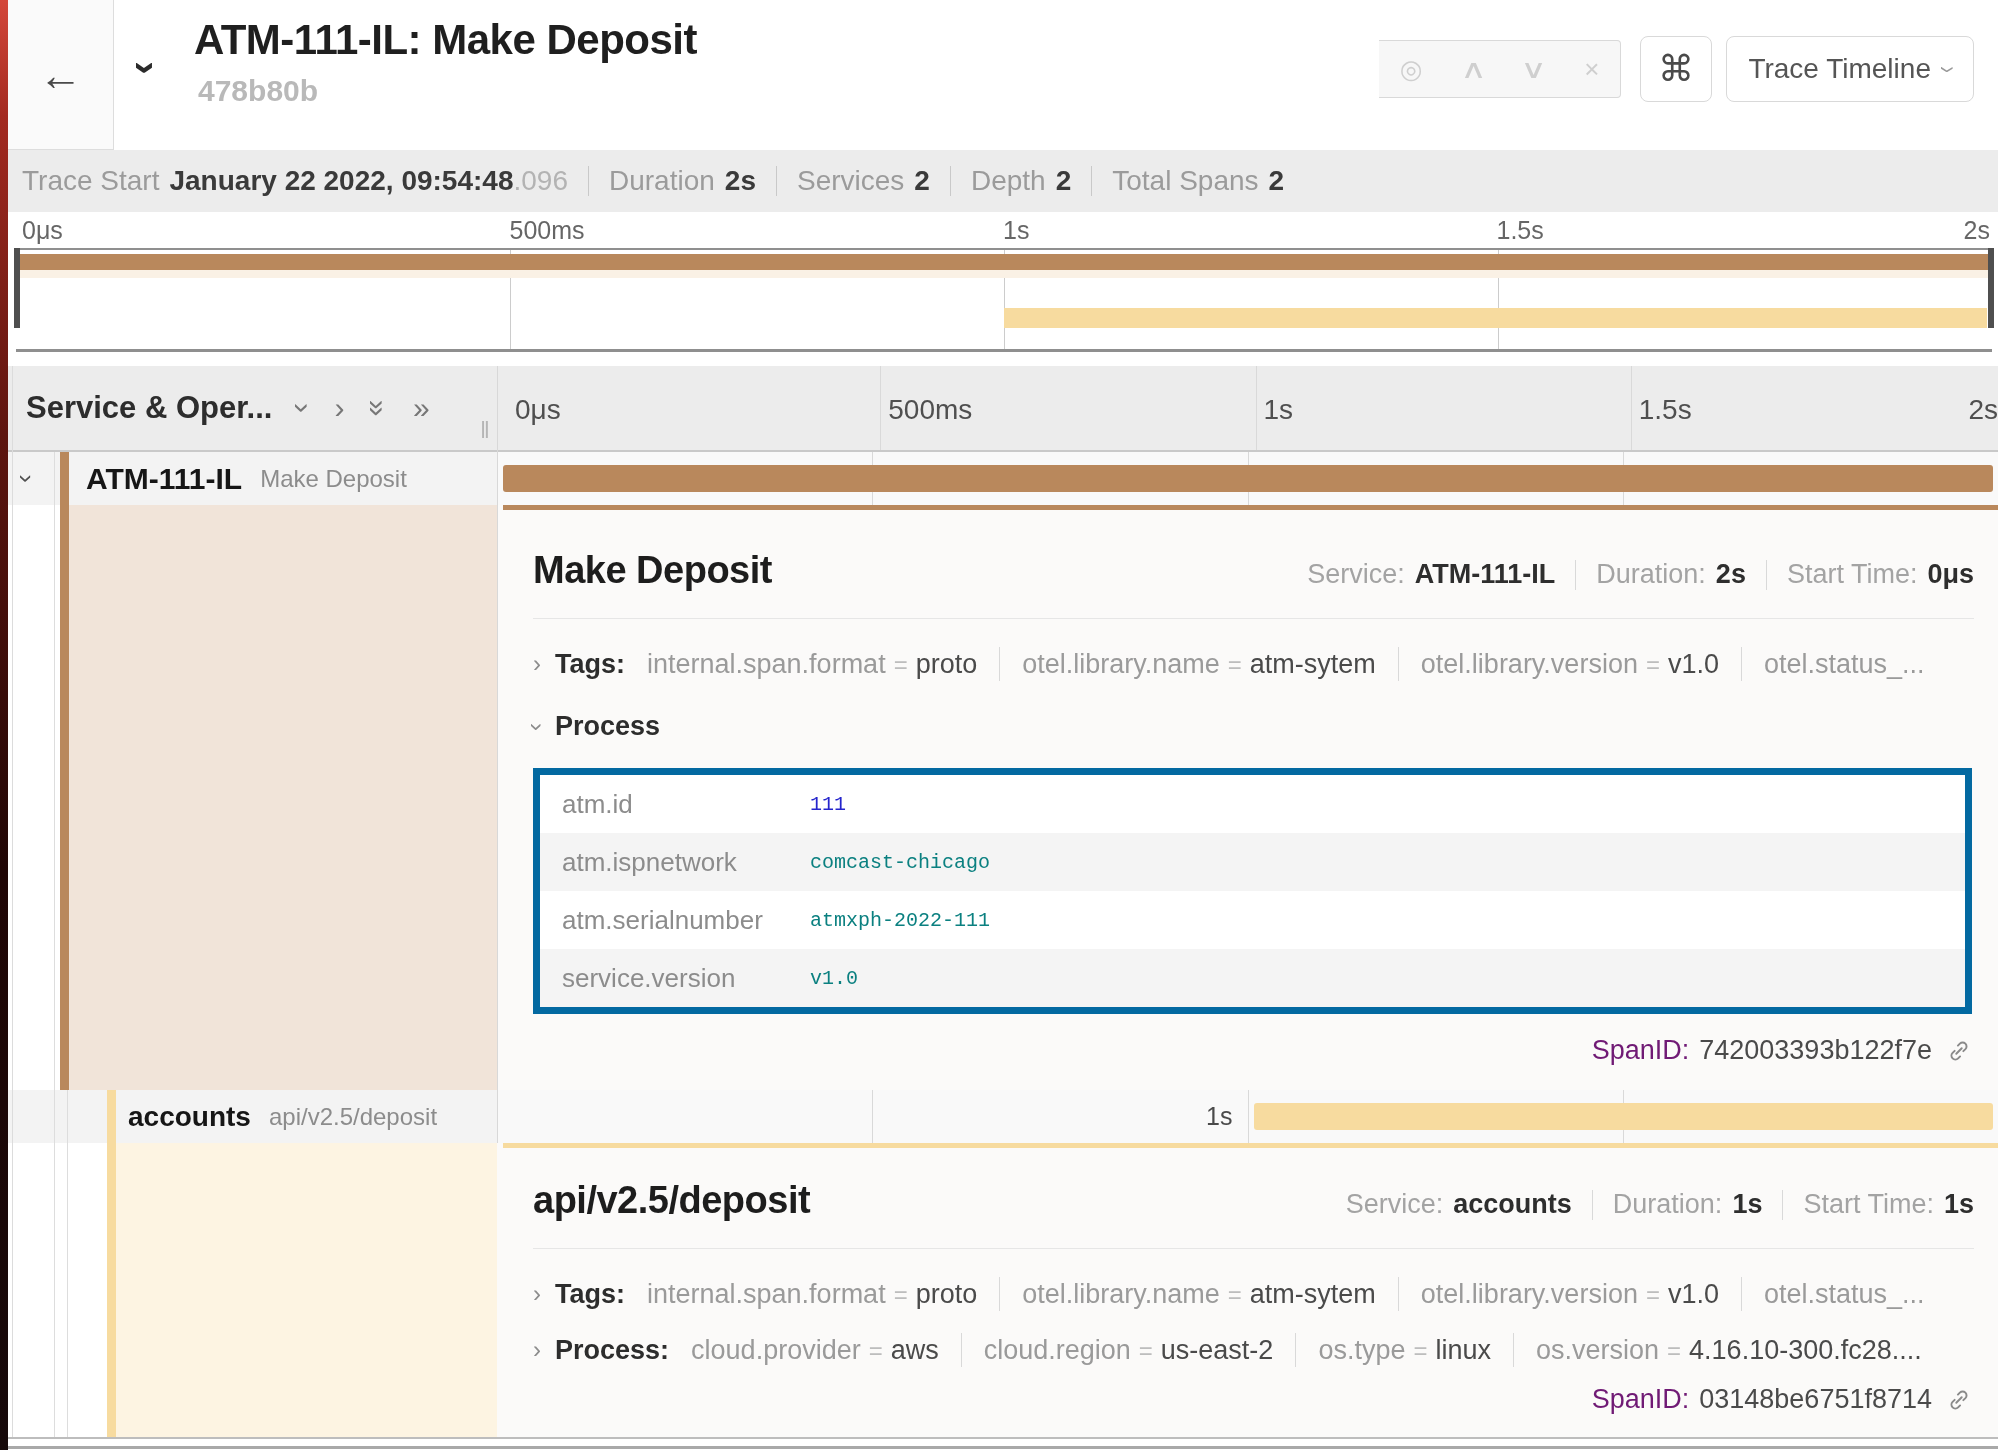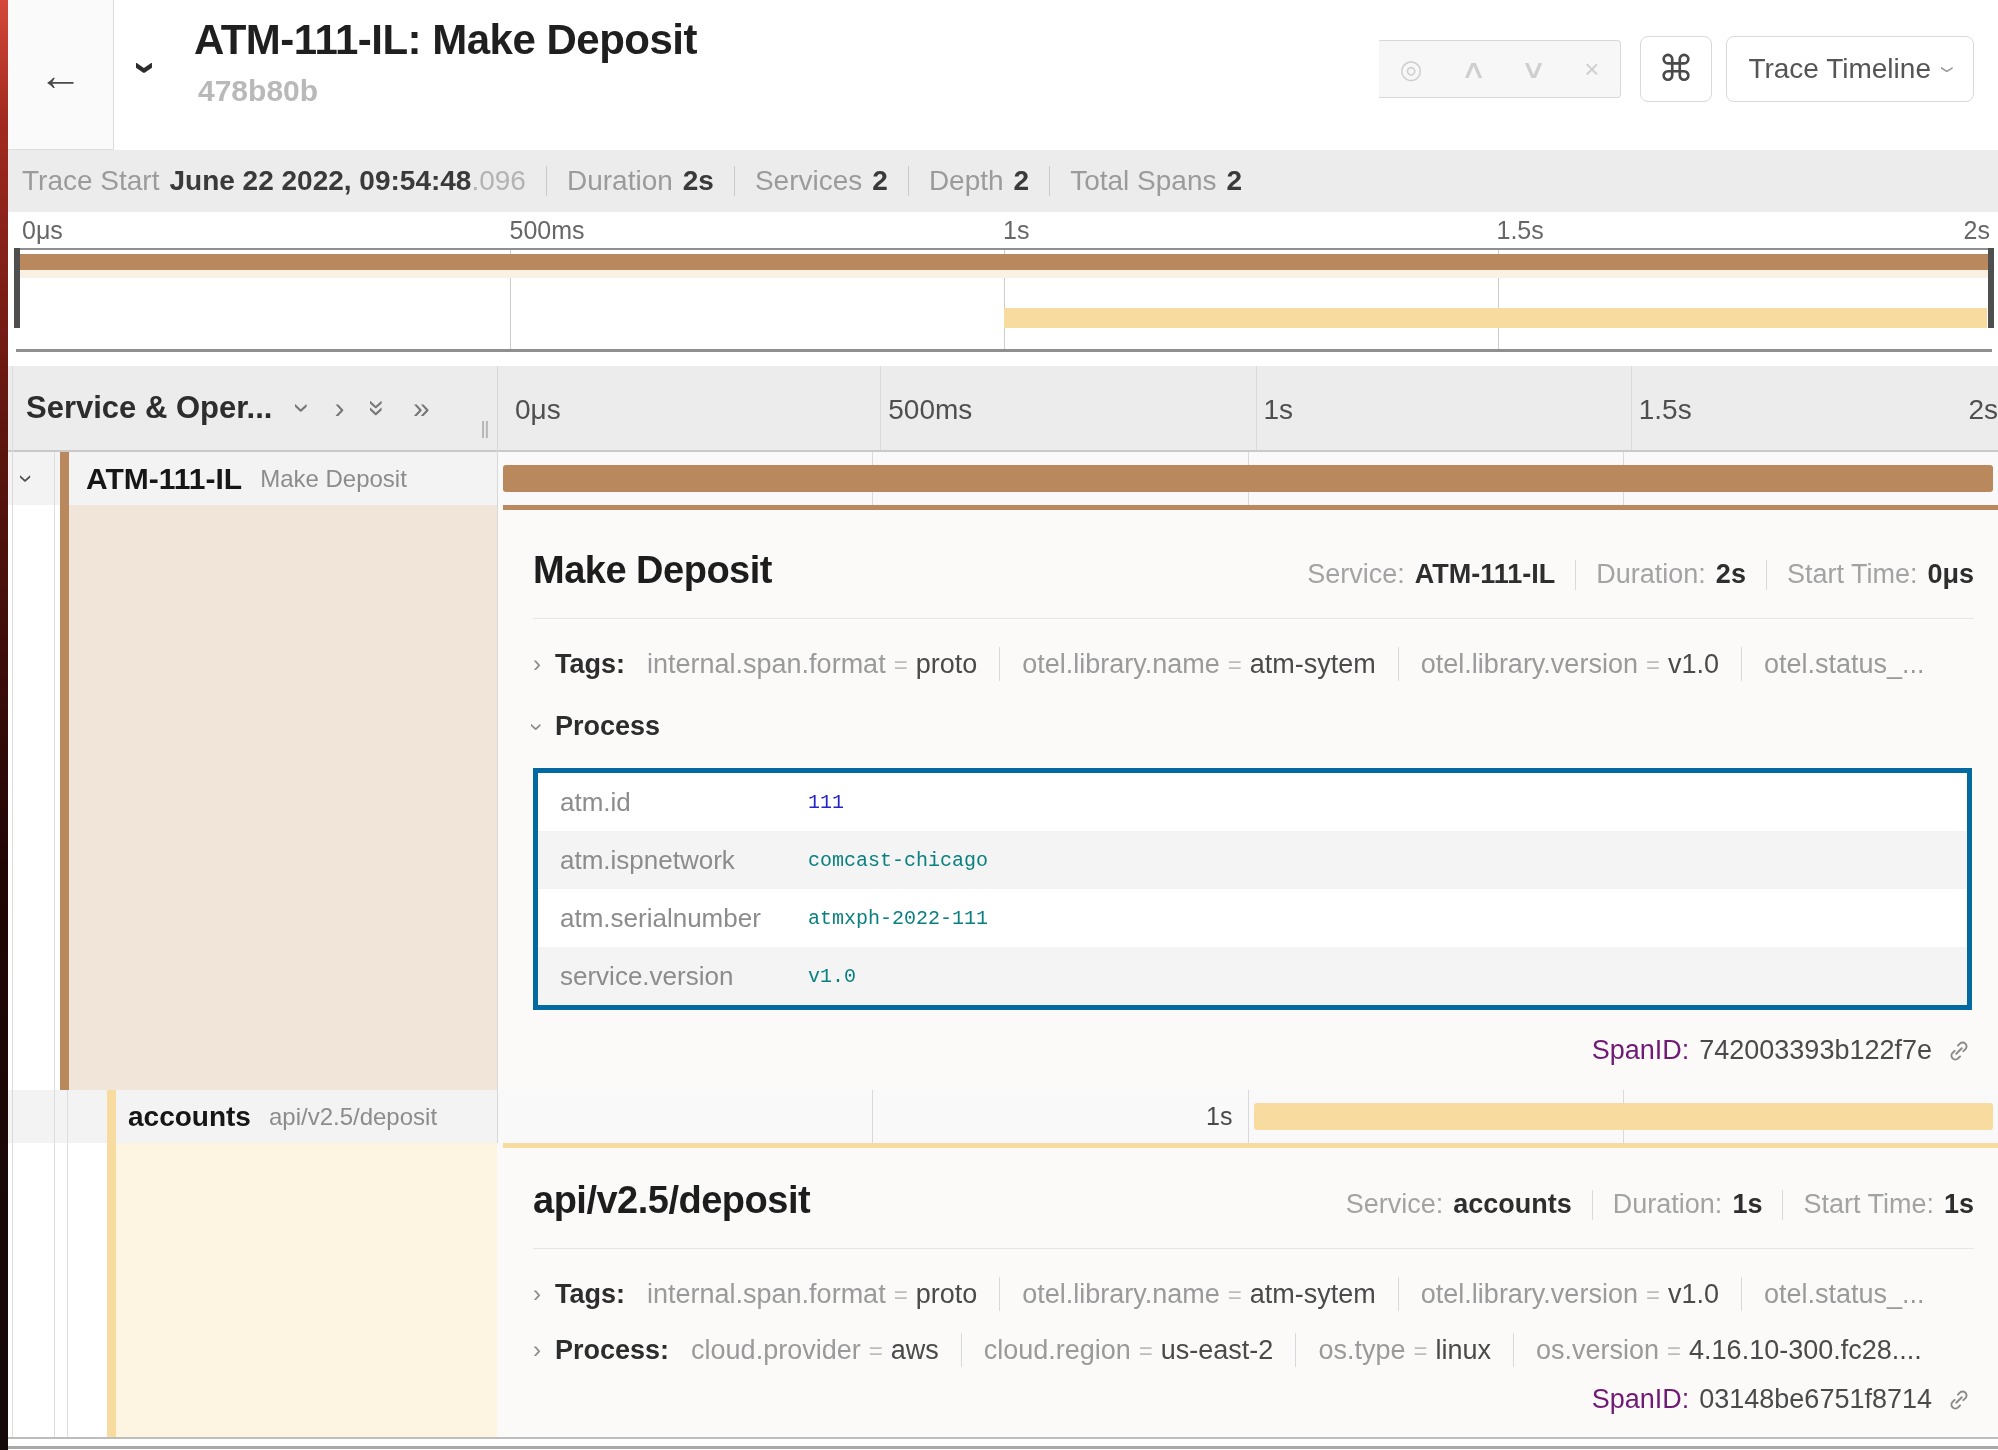--- a/index.html
+++ b/index.html
@@ -116,21 +116,21 @@
   .kv-strip { display:flex; align-items:center; margin-top:28px; font-size:27px; white-space:nowrap; overflow:hidden; }
   .ks-chev { color:#8c8c8c; font-size:24px; margin-right:14px; display:inline-block; }
   .ks-chev.open { transform:rotate(90deg); }
   .ks-label { font-weight:700; color:#2d2d2d; margin-right:22px; }
   .pair .pk { color:#9a9a9a; }
   .pair .pe { color:#bdbdbd; margin:0 8px; font-size:24px; }
   .pair .pv { color:#4a4a4a; }
   .pair-sep { width:1px; height:34px; background:#d9d9d9; margin:0 22px; flex:none; }
 
   .proc-head { display:flex; align-items:center; margin-top:30px; font-size:27px; }
-  .kv-table { margin-top:26px; margin-right:2px; border:5px solid #0369a1; background:#fff; }
+  .kv-table { margin-top:26px; margin-right:2px; border:7px solid #0369a1; background:#fff; }
   .kv-row { display:flex; height:58px; align-items:center; font-size:26px; }
   .kv-row:nth-child(even) { background:#f4f4f4; }
   .kv-key { width:270px; padding-left:22px; color:#8c8c8c; flex:none; }
   .kv-val { font-family:"Liberation Mono","DejaVu Sans Mono",monospace; font-size:20px; }
   .v-number { color:#2525cc; }
   .v-string { color:#0b8080; }
 
   .spanid-row { position:absolute; right:26px; display:flex; align-items:center; font-size:27px; }
   .spanid-row .silbl { color:#701a75; margin-right:10px; }
   .spanid-row .sival { color:#4a4a4a; }
@@ -162,21 +162,21 @@
       <span>⌘</span>
     </div>
     <div class="view-btn">
       <span>Trace Timeline</span>
       <span class="vchev">›</span>
     </div>
   </div>
 
   <div class="summary">
     <span class="lbl">Trace Start</span>
-    <span class="val"><span>June 22 2022, 09:54:48</span><span class="ms">.096</span></span>
+    <span class="val"><span>January 22 2022, 09:54:48</span><span class="ms">.096</span></span>
     <span class="sep"></span>
     <span class="lbl">Duration</span>
     <span class="val">2s</span>
     <span class="sep"></span>
     <span class="lbl">Services</span>
     <span class="val">2</span>
     <span class="sep"></span>
     <span class="lbl">Depth</span>
     <span class="val">2</span>
     <span class="sep"></span>

